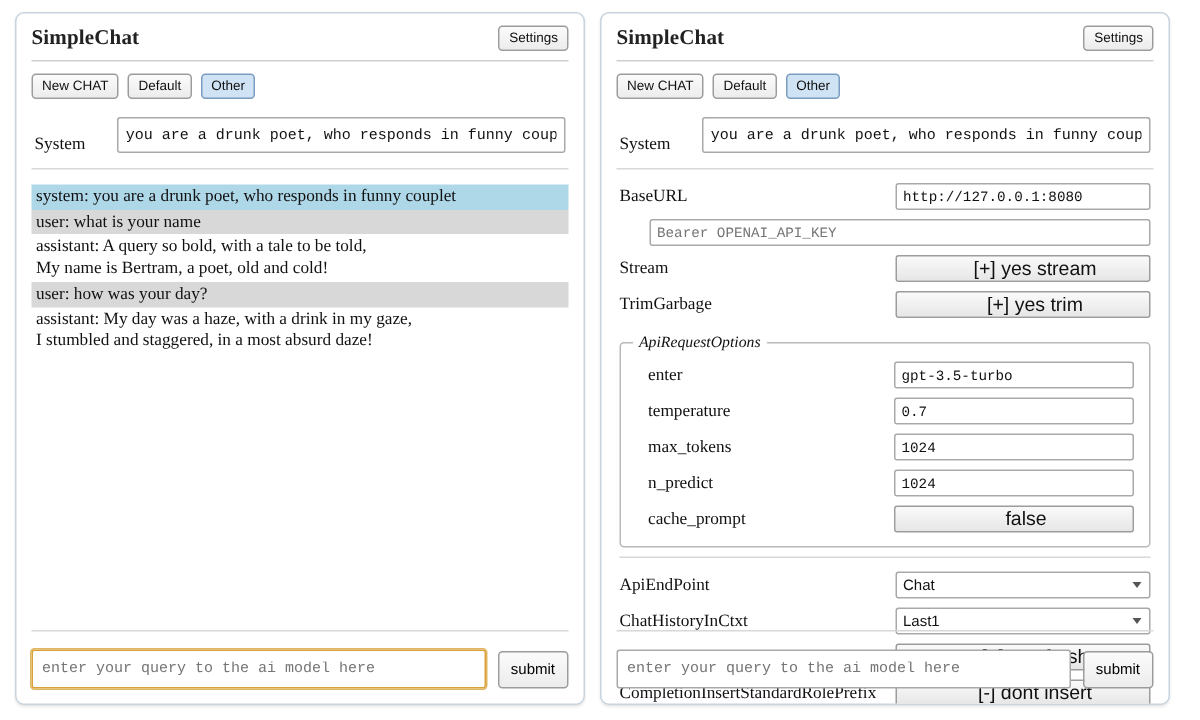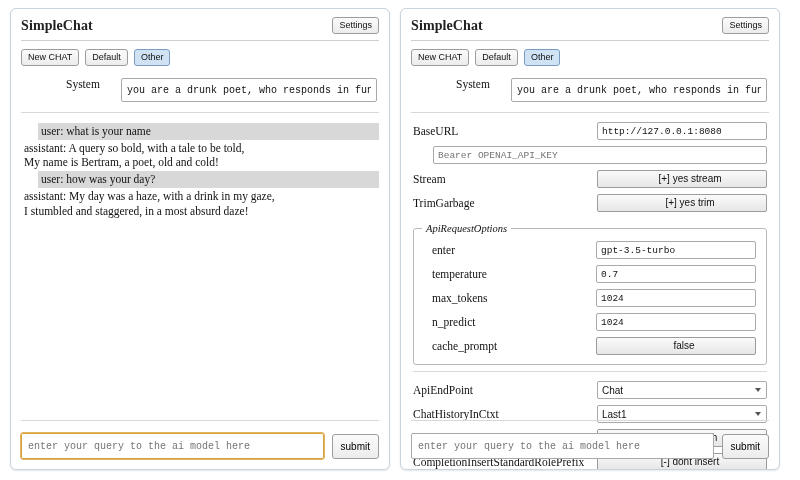--- a/index.html
+++ b/index.html
@@ -61,25 +61,24 @@
     border-color: #7a9cc0;
   }
   .toolbar {
     display: flex;
     gap: 6px;
     margin-top: 8px;
     align-items: center;
   }
   .sysrow {
     display: flex;
-    align-items: flex-start;
+    align-items: flex-end;
     gap: 21px;
     margin-top: 12px;
     padding: 0 2px;
-    margin-left: 43px;
   }
   .sysrow .lbl {
     font-size: 11.5px;
     color: #111;
   }
   .sysinput {
     flex: 1;
     font-family: "Liberation Mono", monospace;
     font-size: 10px;
     color: #111;
@@ -99,21 +98,21 @@
   .chatlog {
     margin-top: 10px;
     font-size: 11.5px;
     color: #111;
     line-height: 1.28;
   }
   .msg {
     padding: 1px 3px;
   }
   .msg.system { background: #aed7e8; }
-  .msg.user { background: #d8d8d8; margin-left: 17px; }
+  .msg.user { background: #d8d8d8; }
   .msg.assistant { background: transparent; }
   .msg .line { white-space: pre-wrap; }
 
   .bottombar {
     position: absolute;
     left: 10px;
     right: 10px;
     bottom: 10px;
     display: flex;
     gap: 8px;
@@ -173,21 +172,21 @@
     font-size: 9.5px;
     color: #111;
     background: #fff;
     border: 1px solid #a9a9a9;
     border-radius: 2px;
     padding: 2px 4px;
   }
   .txt.placeholder { color: #8b8b8b; margin-left: 20px; }
   .togglebtn {
     font-family: "Liberation Sans", sans-serif;
-    font-size: 10px;
+    font-size: 13px;
     color: #111;
     background: linear-gradient(#fafafa, #e6e6e6);
     border: 1px solid #9c9c9c;
     border-radius: 2px;
     text-align: center;
     line-height: 16px;
     cursor: pointer;
     padding-left: 16px;
   }
   .selectbox {
@@ -249,20 +248,23 @@
     </div>
 
     <div class="sysrow">
       <span class="lbl">System</span>
       <input class="sysinput" type="text" value="you are a drunk poet, who responds in funny couplet" style="">
     </div>
 
     <div class="divider"></div>
 
     <div class="chatlog">
+      <div class="msg system">
+        <div class="line">system: you are a drunk poet, who responds in funny couplet</div>
+      </div>
       <div class="msg user">
         <div class="line">user: what is your name</div>
       </div>
       <div class="msg assistant">
         <div class="line">assistant: A query so bold, with a tale to be told,</div>
         <div class="line">My name is Bertram, a poet, old and cold!</div>
       </div>
       <div class="msg user">
         <div class="line">user: how was your day?</div>
       </div>

